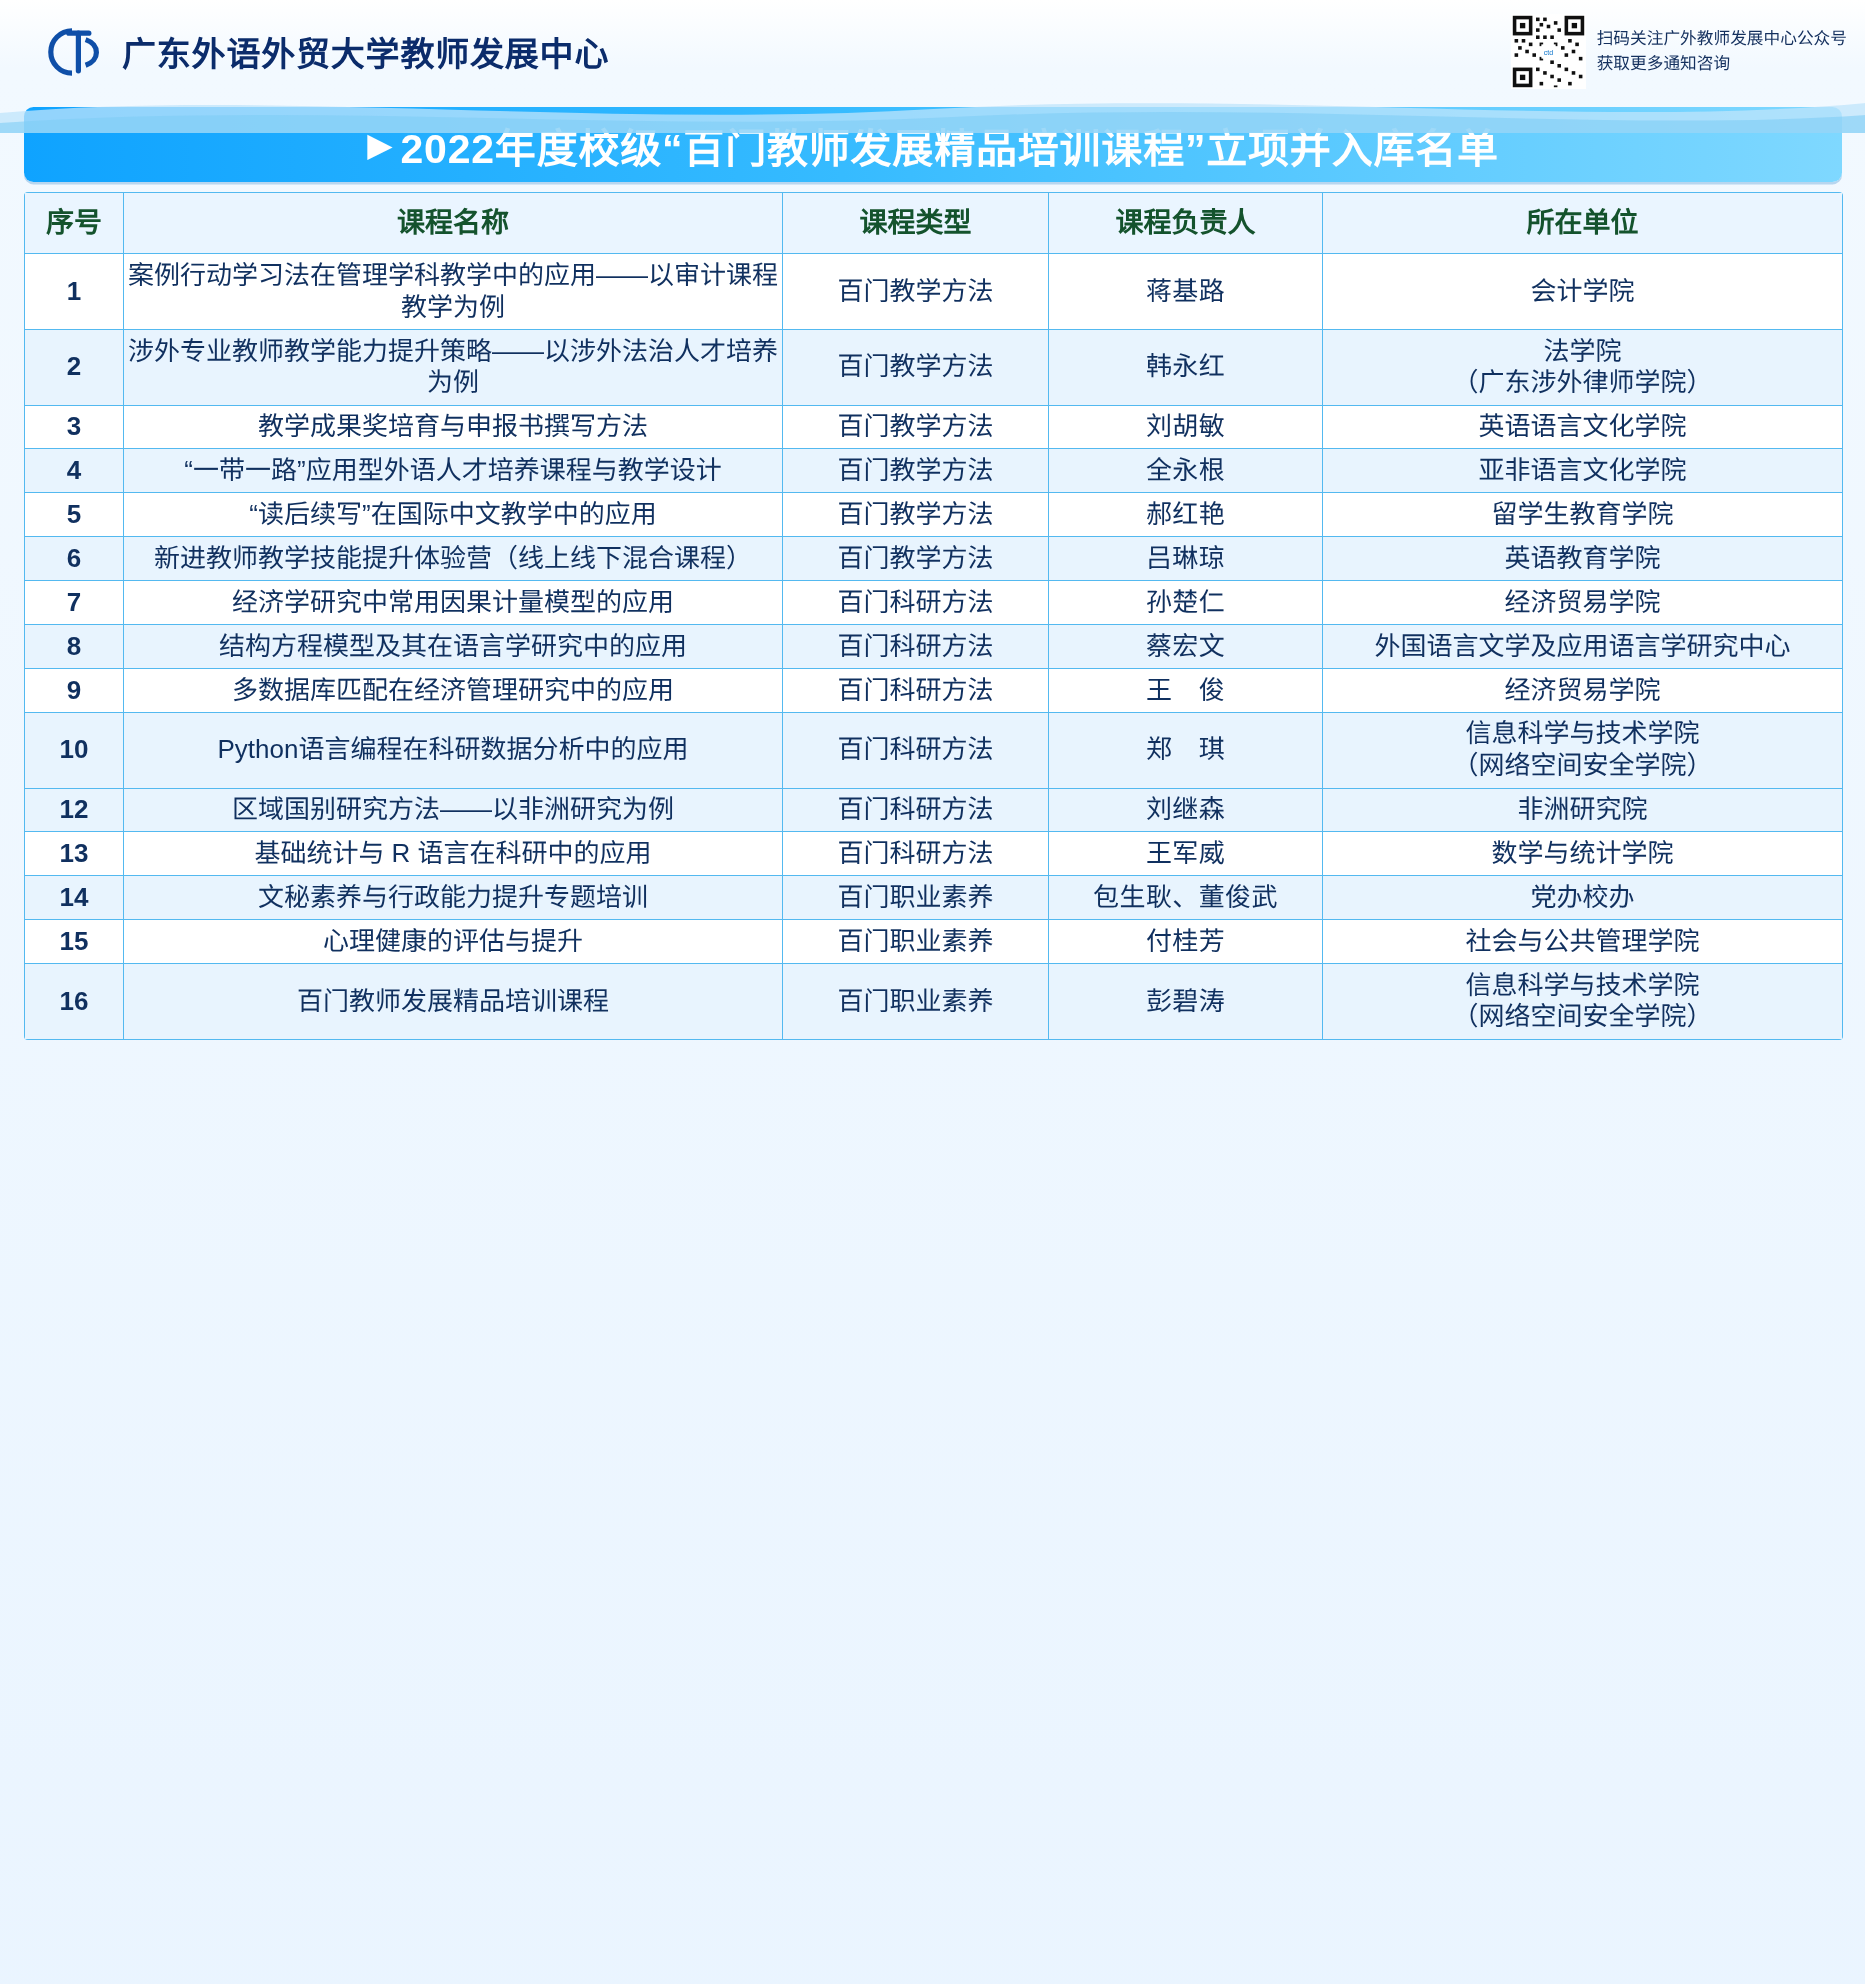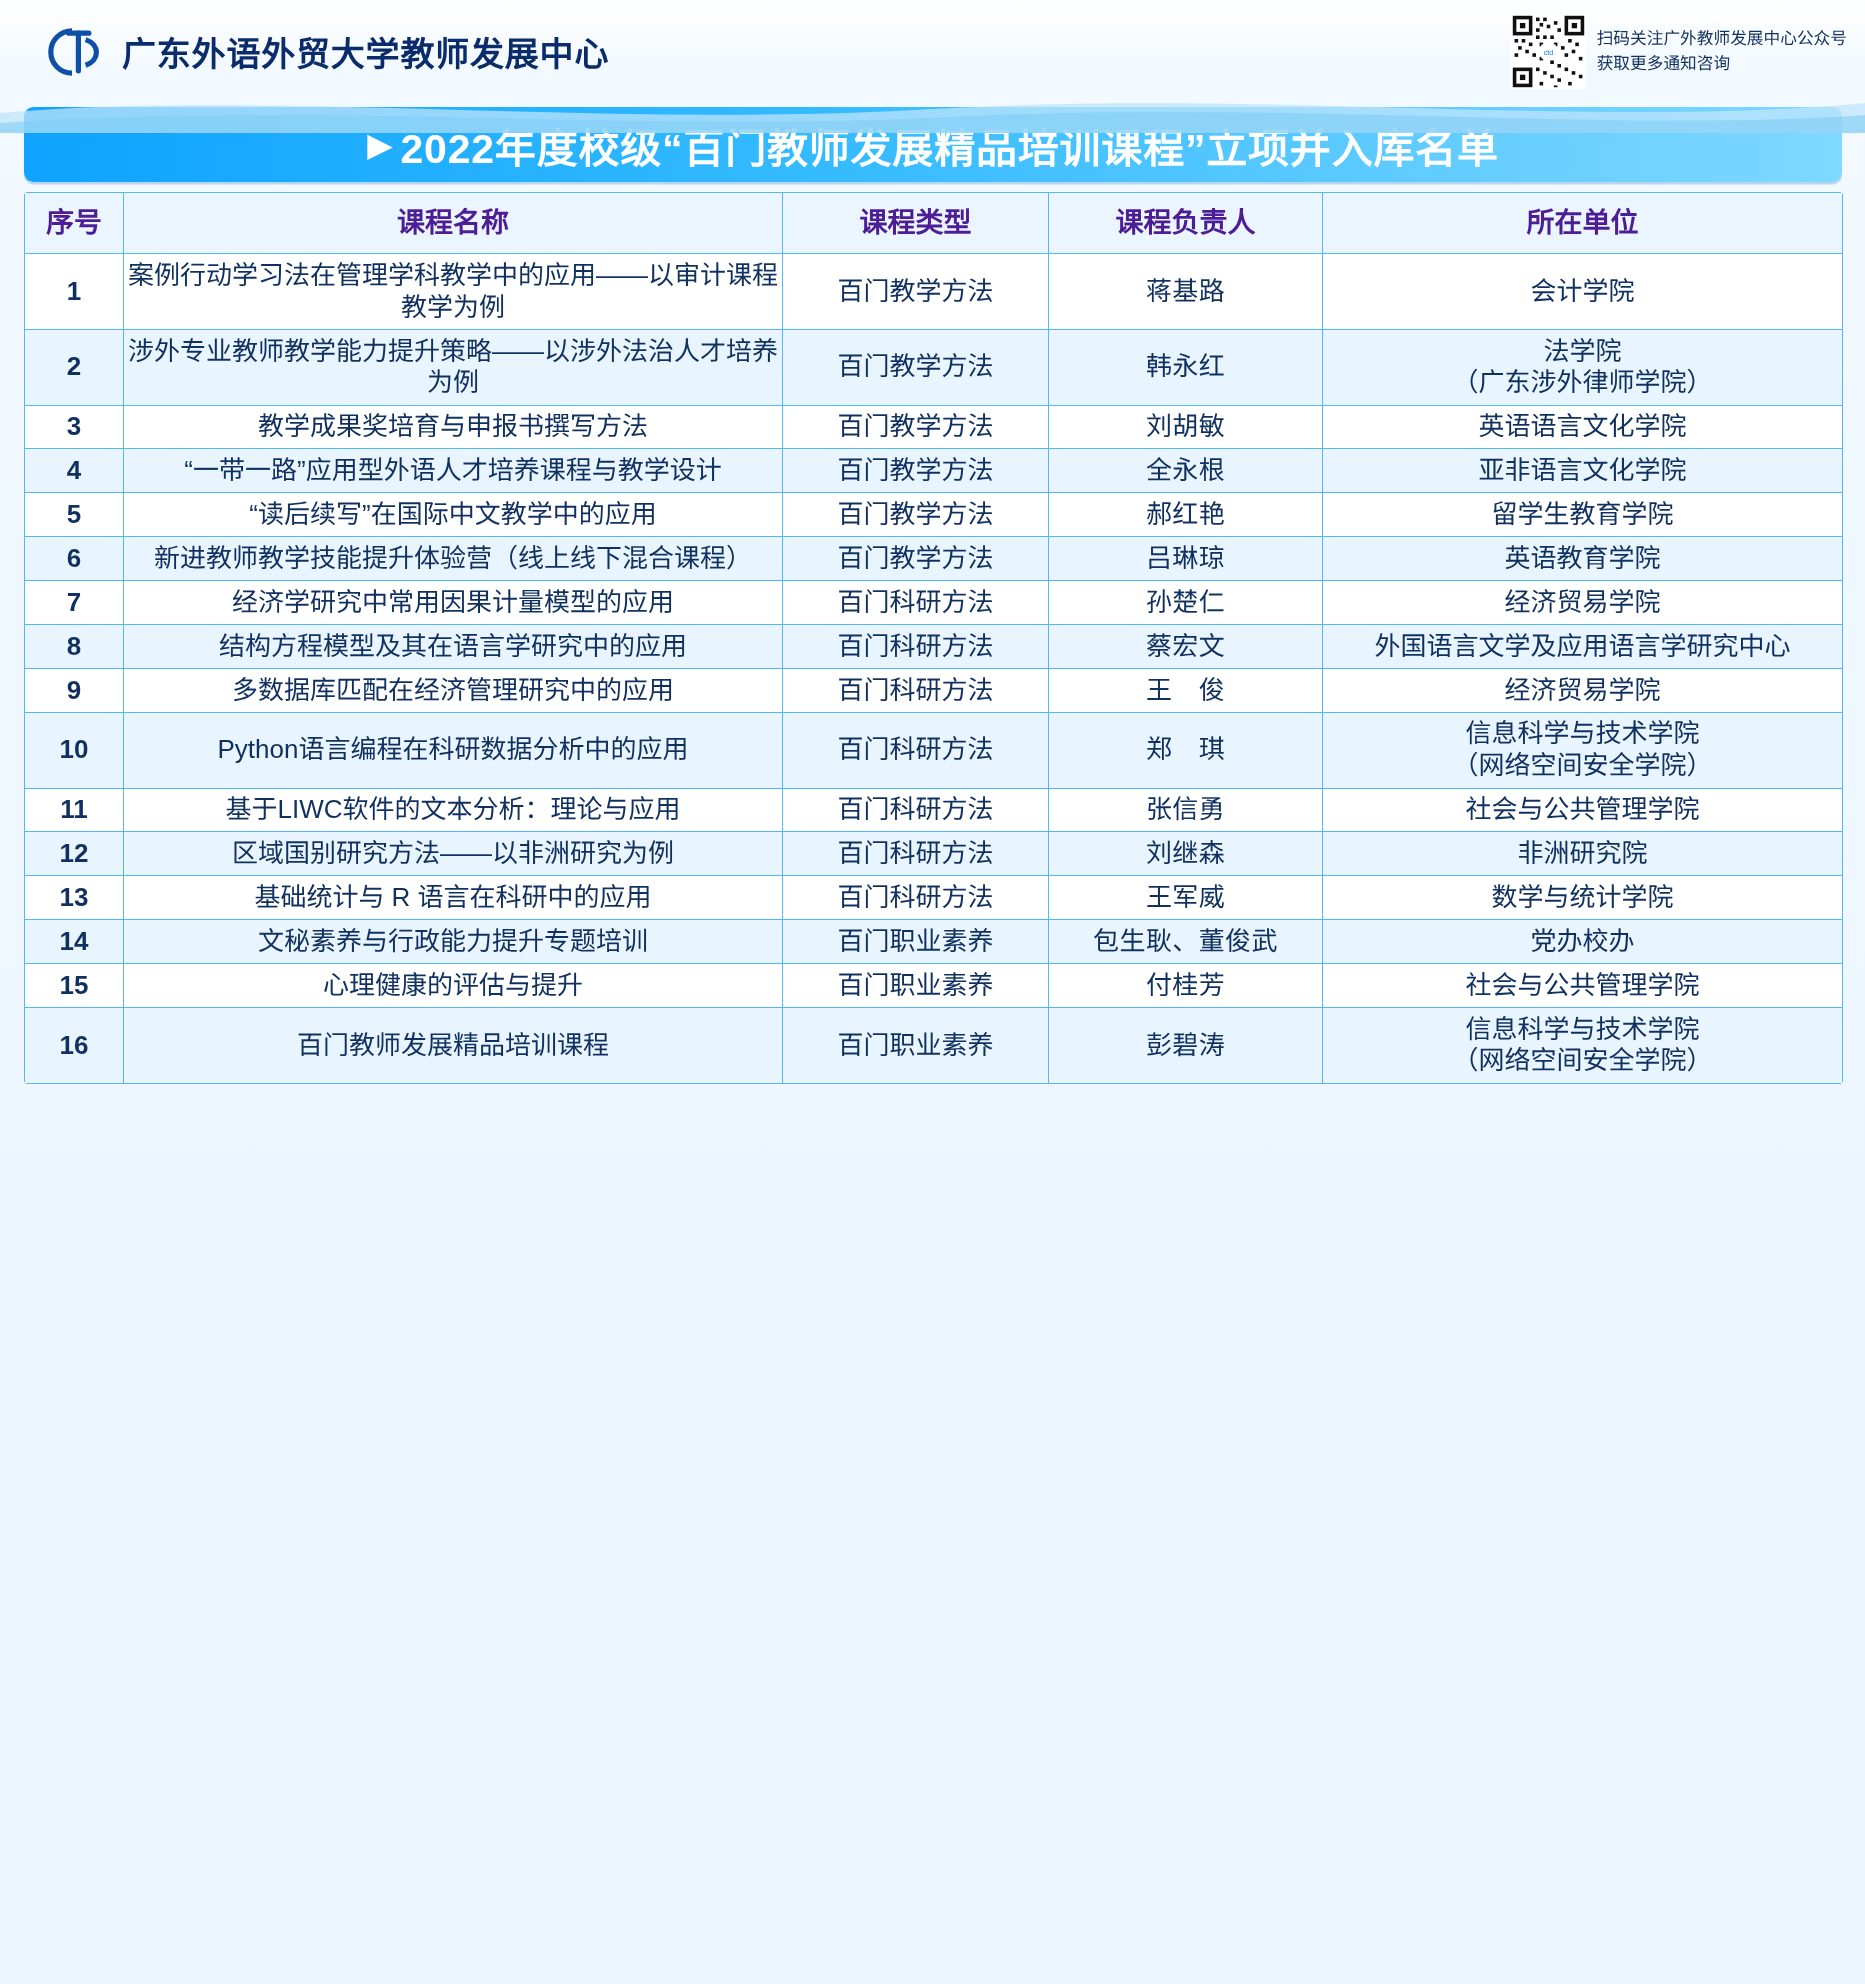--- a/index.html
+++ b/index.html
@@ -132,21 +132,21 @@
     text-align: center;
     vertical-align: middle;
     color: #10305f;
     font-size: 26px;
     line-height: 1.22;
     word-break: break-word;
   }
   table.course-table thead th {
     font-size: 28px;
     font-weight: bold;
-    color: #4c1d95;
+    color: #14532d;
     background: #eaf5ff;
     height: 52px;
     padding: 4px;
   }
   tbody tr.even td { background: #ffffff; }
   tbody tr.odd  td { background: #e8f4fe; }
 
   td.idx {
     font-size: 30px;
     font-weight: bold;
@@ -346,27 +346,20 @@
             <td class="unit-cell nowrapline">经济贸易学院</td>
           </tr>
           <tr class="odd">
             <td class="idx nowrapline">10</td>
             <td class="title-cell nowrapline">Python语言编程在科研数据分析中的应用</td>
             <td class="type-cell nowrapline">百门科研方法</td>
             <td class="owner-cell nowrapline">郑　琪</td>
             <td class="unit-cell nowrapline">信息科学与技术学院
 （网络空间安全学院）</td>
           </tr>
-          <tr class="even">
-            <td class="idx nowrapline">11</td>
-            <td class="title-cell nowrapline">基于LIWC软件的文本分析：理论与应用</td>
-            <td class="type-cell nowrapline">百门科研方法</td>
-            <td class="owner-cell nowrapline">张信勇</td>
-            <td class="unit-cell nowrapline">社会与公共管理学院</td>
-          </tr>
           <tr class="odd">
             <td class="idx nowrapline">12</td>
             <td class="title-cell nowrapline">区域国别研究方法——以非洲研究为例</td>
             <td class="type-cell nowrapline">百门科研方法</td>
             <td class="owner-cell nowrapline">刘继森</td>
             <td class="unit-cell nowrapline">非洲研究院</td>
           </tr>
           <tr class="even">
             <td class="idx nowrapline">13</td>
             <td class="title-cell nowrapline">基础统计与 R 语言在科研中的应用</td>

